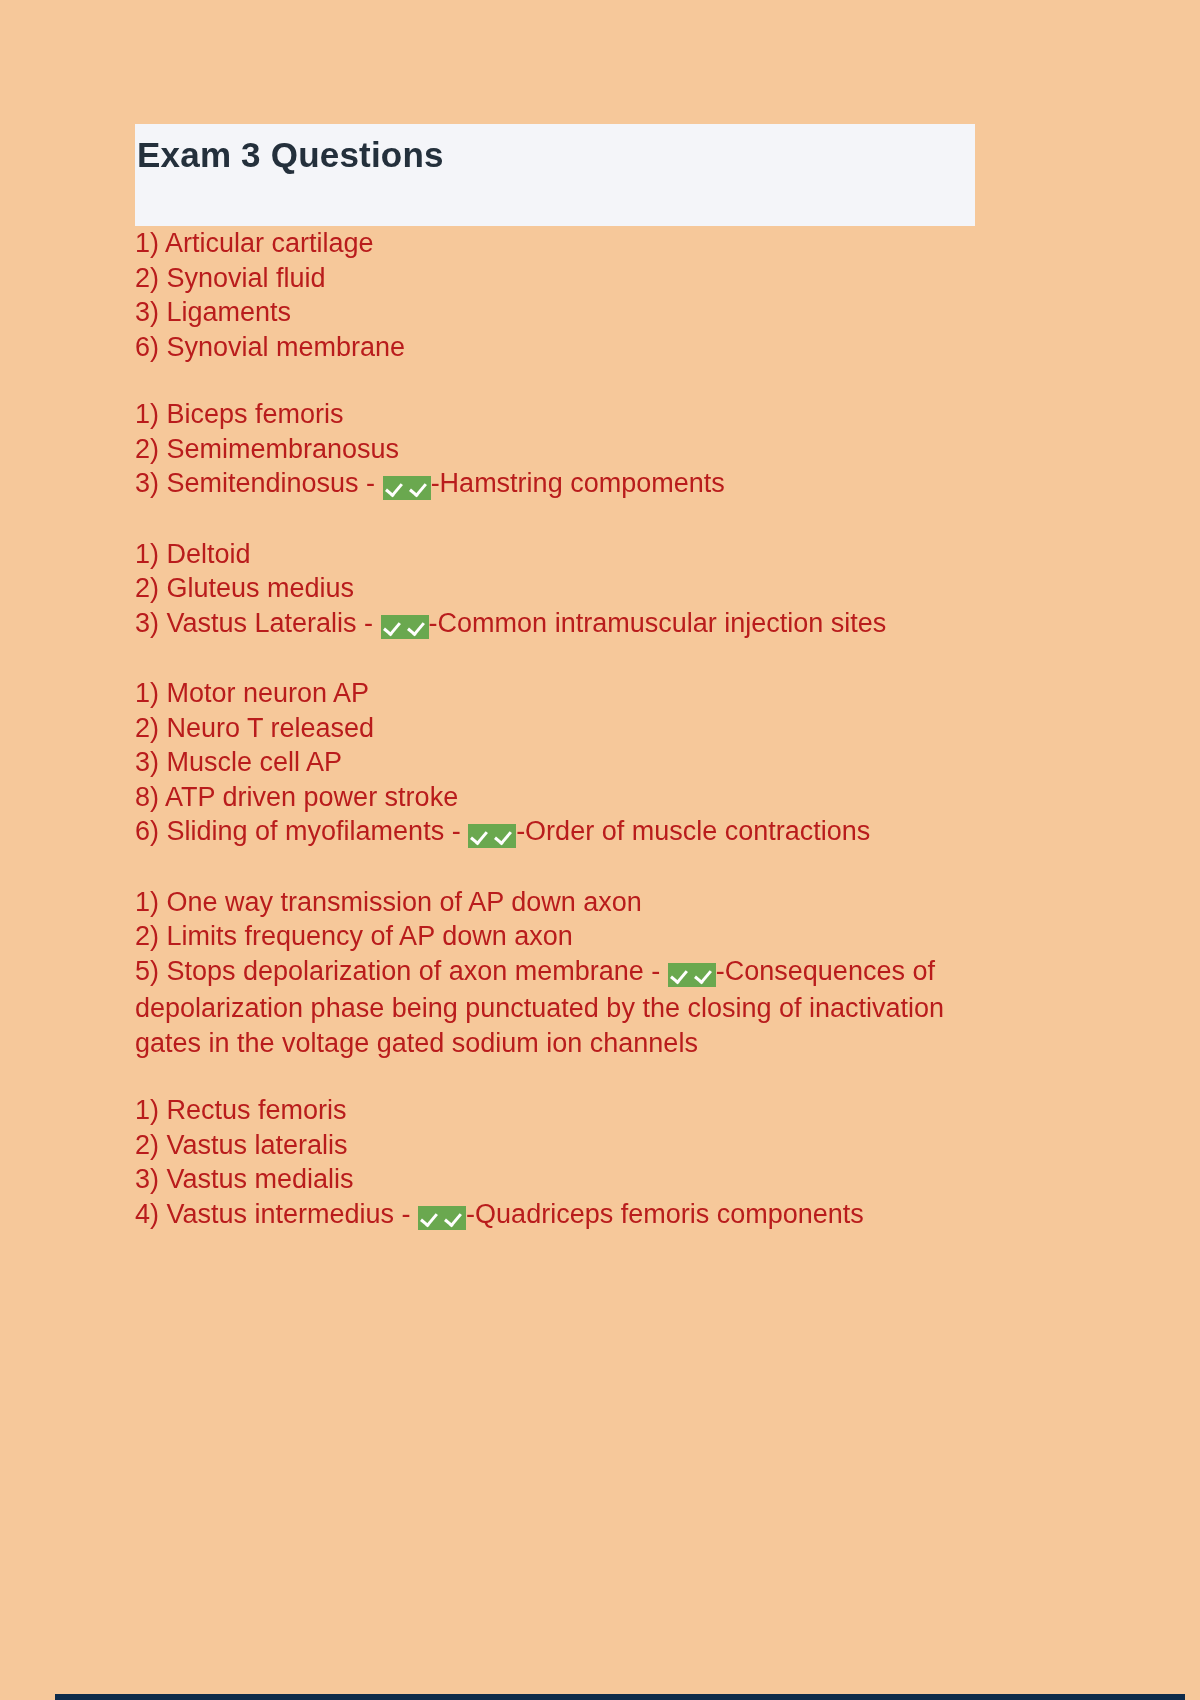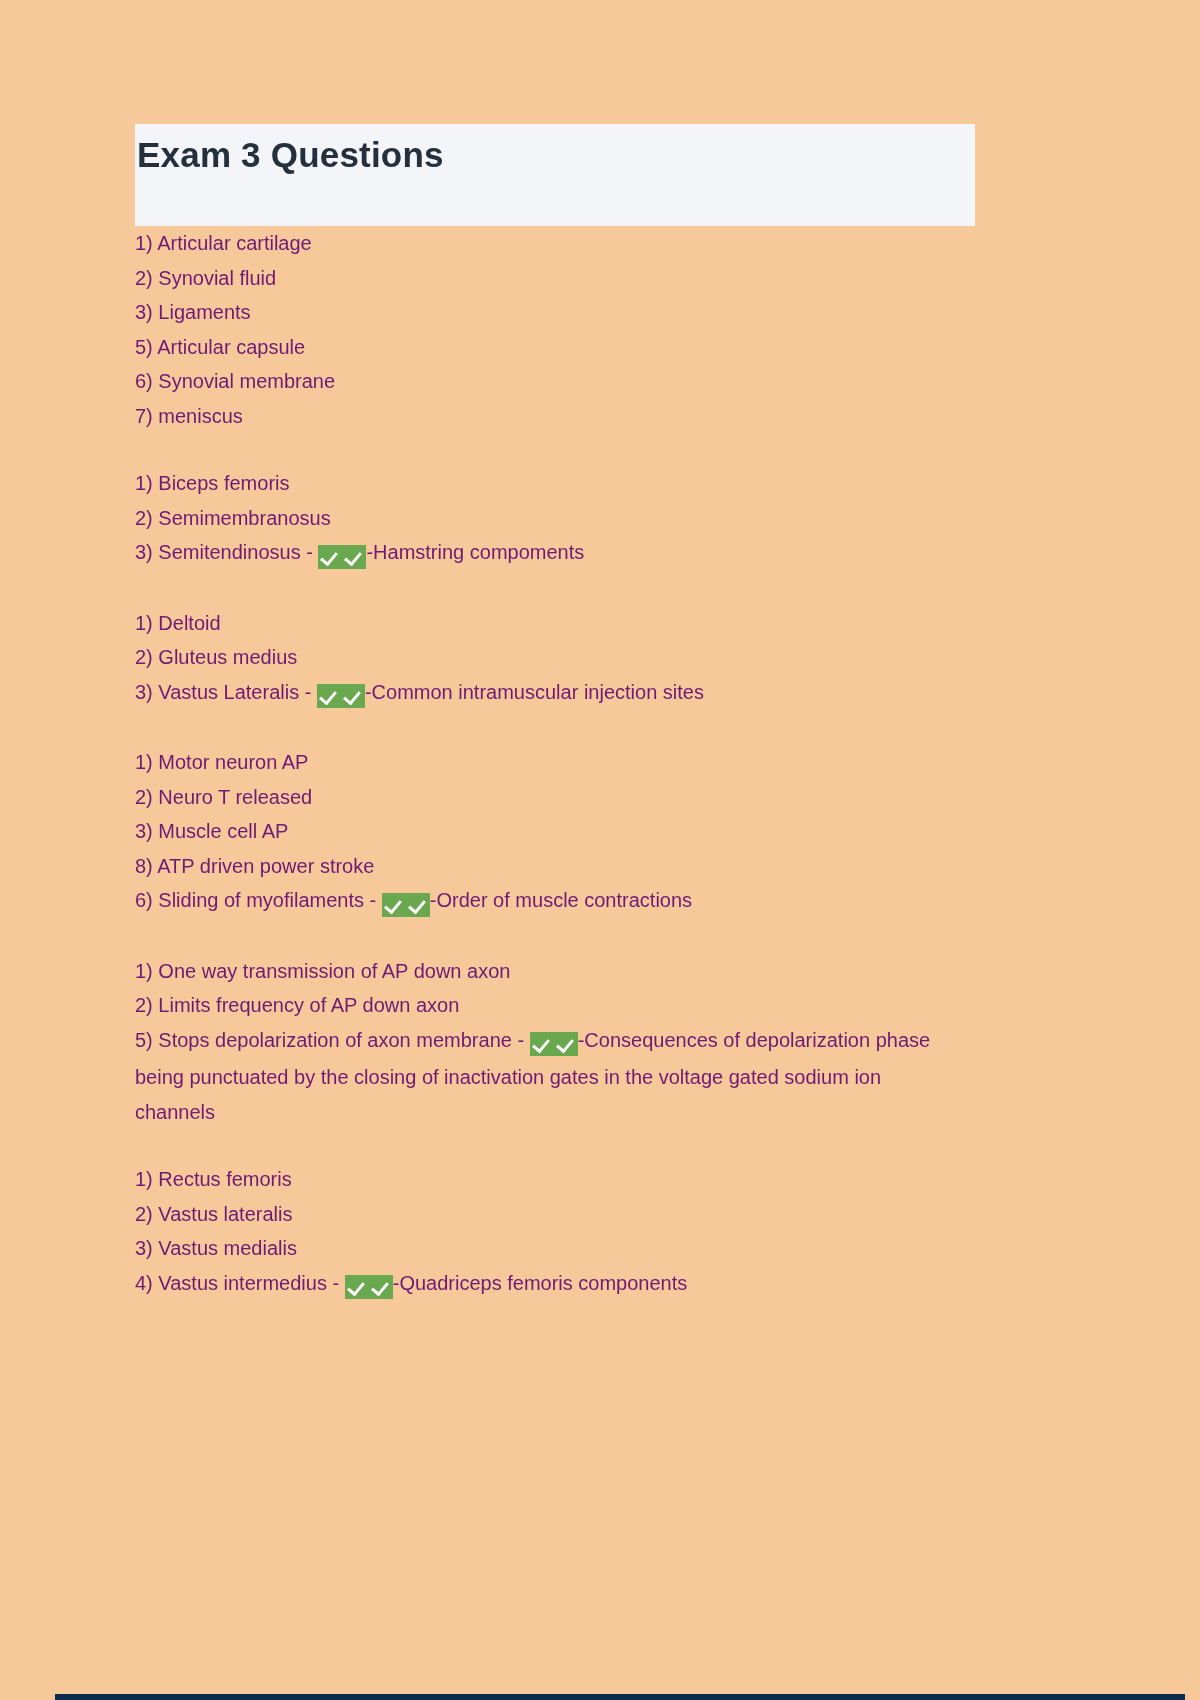--- a/index.html
+++ b/index.html
@@ -36,22 +36,22 @@
     font-size: 35px;
     font-weight: bold;
     color: #24303c;
     letter-spacing: 0.2px;
   }
   .content {
     position: absolute;
     left: 135px;
     top: 226px;
     width: 830px;
-    font-size: 20px;
-    color: #701a75;
+    font-size: 27px;
+    color: #b91c1c;
     line-height: 34.5px;
   }
   .group {
     margin-bottom: 33px;
   }
   .group:last-child {
     margin-bottom: 0;
   }
   .line {
     white-space: normal;
@@ -98,23 +98,21 @@
 <div class="page">
 
   <div class="title-band"></div>
   <div class="title-text">Exam 3 Questions</div>
 
   <div class="content" id="body-content">
       <div class="group">
         <div class="line">1) Articular cartilage</div>
         <div class="line">2) Synovial fluid</div>
         <div class="line">3) Ligaments</div>
-        <div class="line">5) Articular capsule</div>
         <div class="line">6) Synovial membrane</div>
-        <div class="line">7) meniscus</div>
       </div>
       <div class="group">
         <div class="line">1) Biceps femoris</div>
         <div class="line">2) Semimembranosus</div>
         <div class="line"><span>3) Semitendinosus - </span><span class="chk"><span class="box"></span><span class="box"></span></span><span class="label-tail">-Hamstring compoments</span></div>
       </div>
       <div class="group">
         <div class="line">1) Deltoid</div>
         <div class="line">2) Gluteus medius</div>
         <div class="line"><span>3) Vastus Lateralis - </span><span class="chk"><span class="box"></span><span class="box"></span></span><span class="label-tail">-Common intramuscular injection sites</span></div>

